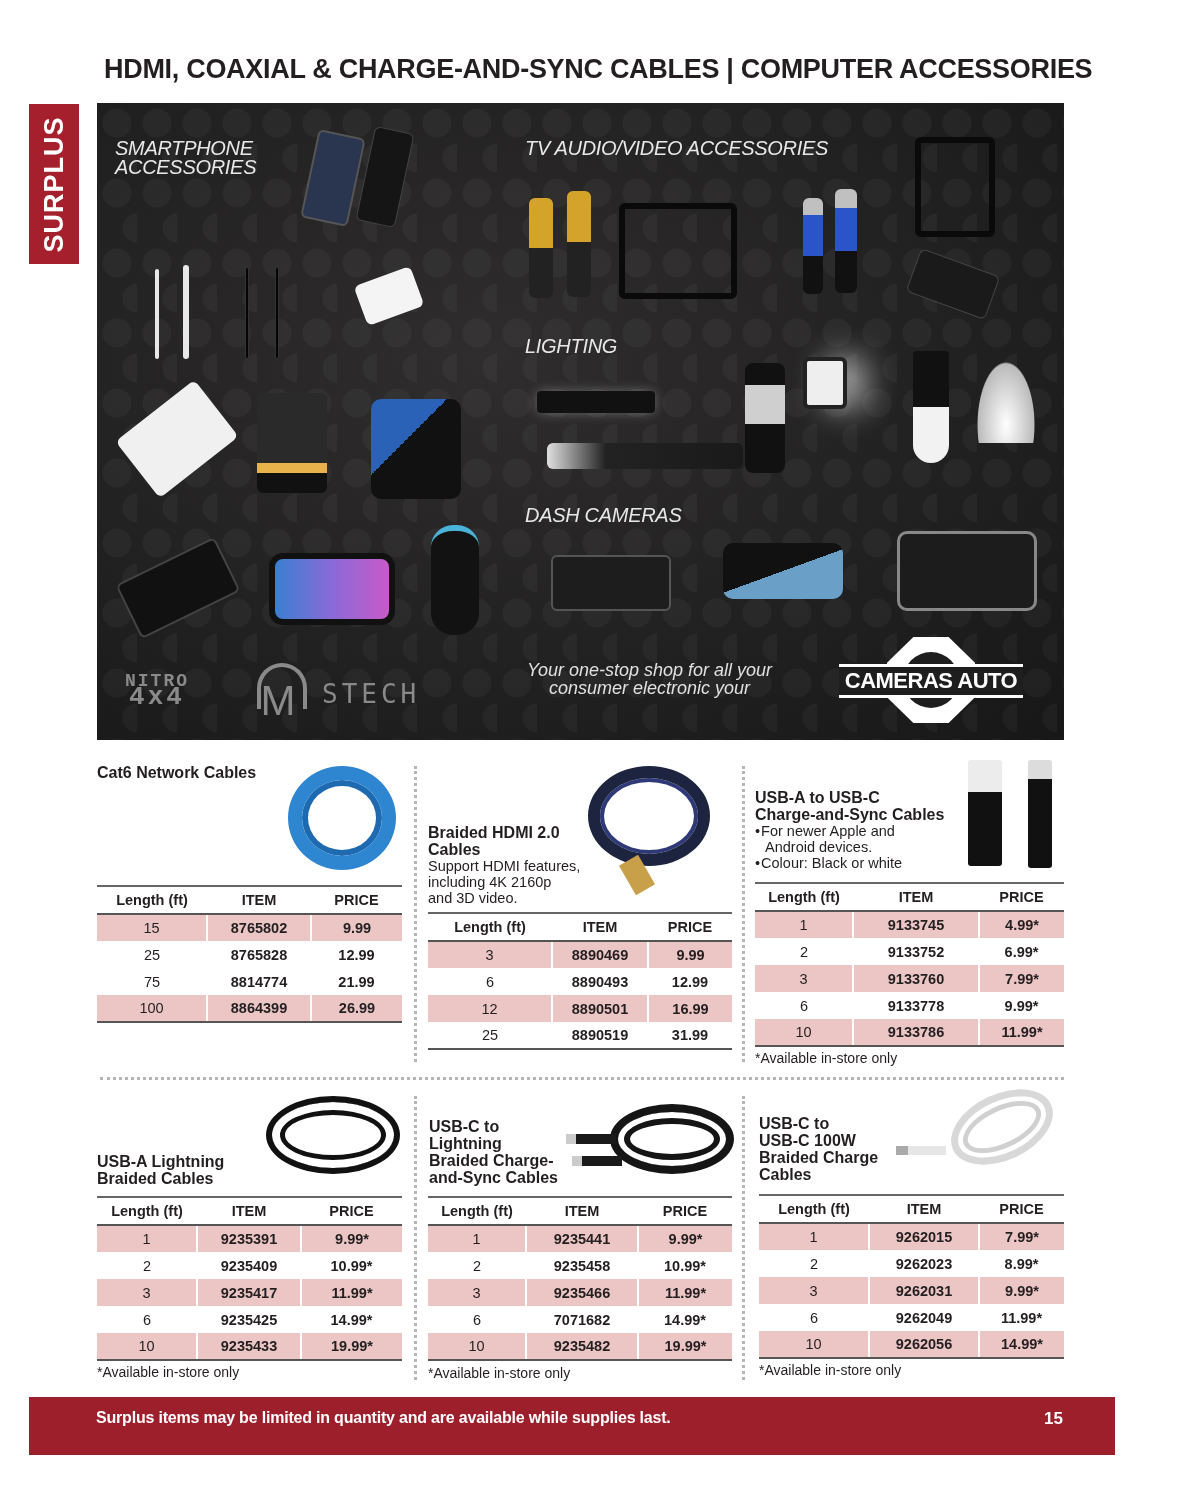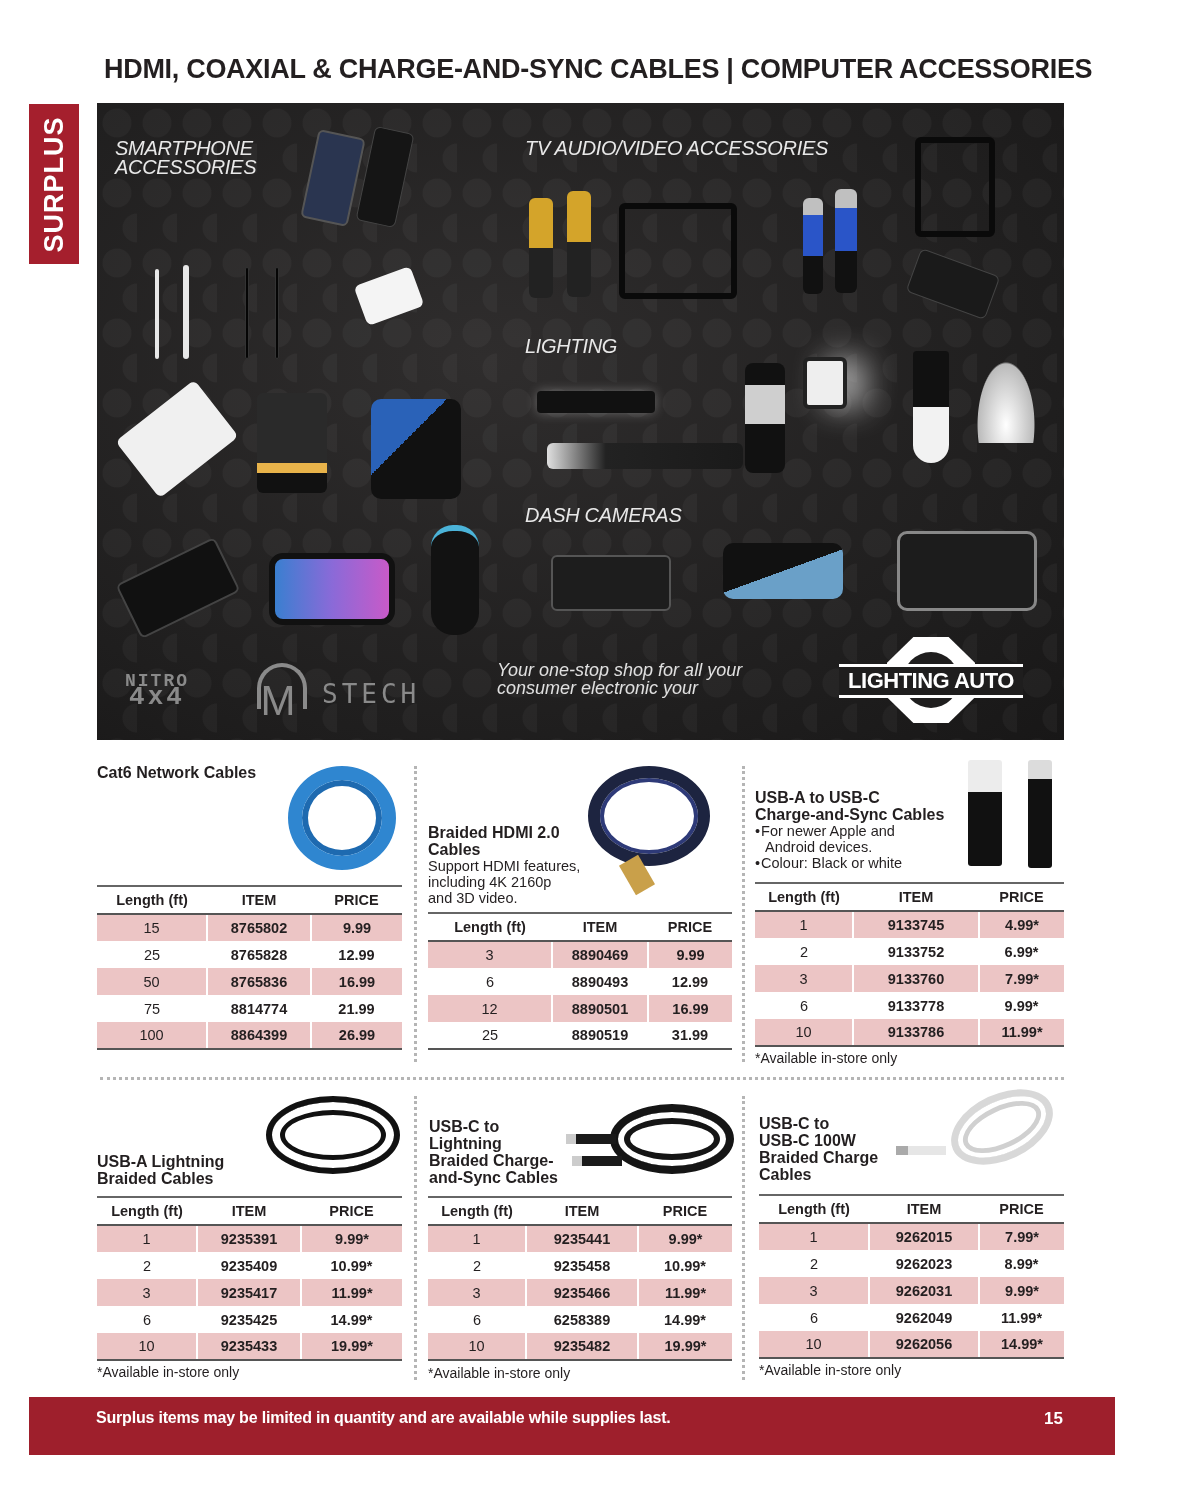--- a/index.html
+++ b/index.html
@@ -35,21 +35,21 @@
     background-size: 40px 70px;
   }
   .hero-label {
     position: absolute; color: #e8e8e8; font-style: italic; font-size: 20px;
     letter-spacing: -0.3px; line-height: 19px; text-transform: uppercase;
   }
   .prod {
     position: absolute; border-radius: 6px;
   }
   .tagline {
-    position: absolute; left: 400px; top: 558px; width: 305px; text-align: left;
+    position: absolute; left: 400px; top: 558px; width: 305px; text-align: center;
     color: #e0e0e0; font-style: italic; font-size: 18px; line-height: 18px;
   }
   .brand-nitro {
     position: absolute; left: 28px; top: 570px; color: #8a8a8a; font-weight: bold;
     font-size: 18px; line-height: 16px; letter-spacing: 2px; text-align: center; font-family: Liberation Mono, monospace;
   }
   .brand-nitro .big { font-size: 26px; letter-spacing: 3px; }
   .brand-m {
     position: absolute; left: 156px; top: 558px; width: 50px; height: 58px;
     color: #8a8a8a; font-size: 42px; text-align: center; line-height: 80px;
@@ -175,21 +175,21 @@
   <div class="brand-m">M</div>
   <div class="brand-stech">STECH</div>
 
   <div class="tagline">
     <div>Your one-stop shop for all your</div>
     <div>consumer electronic your</div>
   </div>
 
   <div class="pa-logo">
     <div class="octo"></div>
-    <div class="bar">LIGHTING AUTO</div>
+    <div class="bar">CAMERAS AUTO</div>
   </div>
 </div>
 
 <div class="dotv" style="left:414px;top:766px;height:296px;"></div>
 <div class="dotv" style="left:742px;top:766px;height:296px;"></div>
 <div class="doth" style="left:100px;top:1077px;width:964px;"></div>
 <div class="dotv" style="left:414px;top:1096px;height:284px;"></div>
 <div class="dotv" style="left:742px;top:1096px;height:284px;"></div>
 
 <div class="block" style="left:97px;top:764px;width:306px;">
@@ -207,25 +207,20 @@
   <tbody>
     <tr class="shade">
         <td>15</td>
         <td class="item">8765802</td>
         <td class="price">9.99</td>
       </tr>
     <tr>
         <td>25</td>
         <td class="item">8765828</td>
         <td class="price">12.99</td>
-      </tr>
-    <tr class="shade">
-        <td>50</td>
-        <td class="item">8765836</td>
-        <td class="price">16.99</td>
       </tr>
     <tr>
         <td>75</td>
         <td class="item">8814774</td>
         <td class="price">21.99</td>
       </tr>
     <tr class="shade">
         <td>100</td>
         <td class="item">8864399</td>
         <td class="price">26.99</td>
@@ -403,21 +398,21 @@
         <td class="item">9235458</td>
         <td class="price">10.99*</td>
       </tr>
     <tr class="shade">
         <td>3</td>
         <td class="item">9235466</td>
         <td class="price">11.99*</td>
       </tr>
     <tr>
         <td>6</td>
-        <td class="item">6258389</td>
+        <td class="item">7071682</td>
         <td class="price">14.99*</td>
       </tr>
     <tr class="shade">
         <td>10</td>
         <td class="item">9235482</td>
         <td class="price">19.99*</td>
       </tr>
   </tbody>
 </table>
 <div class="note" style="left:428px;top:1365px;">*Available in-store only</div>

